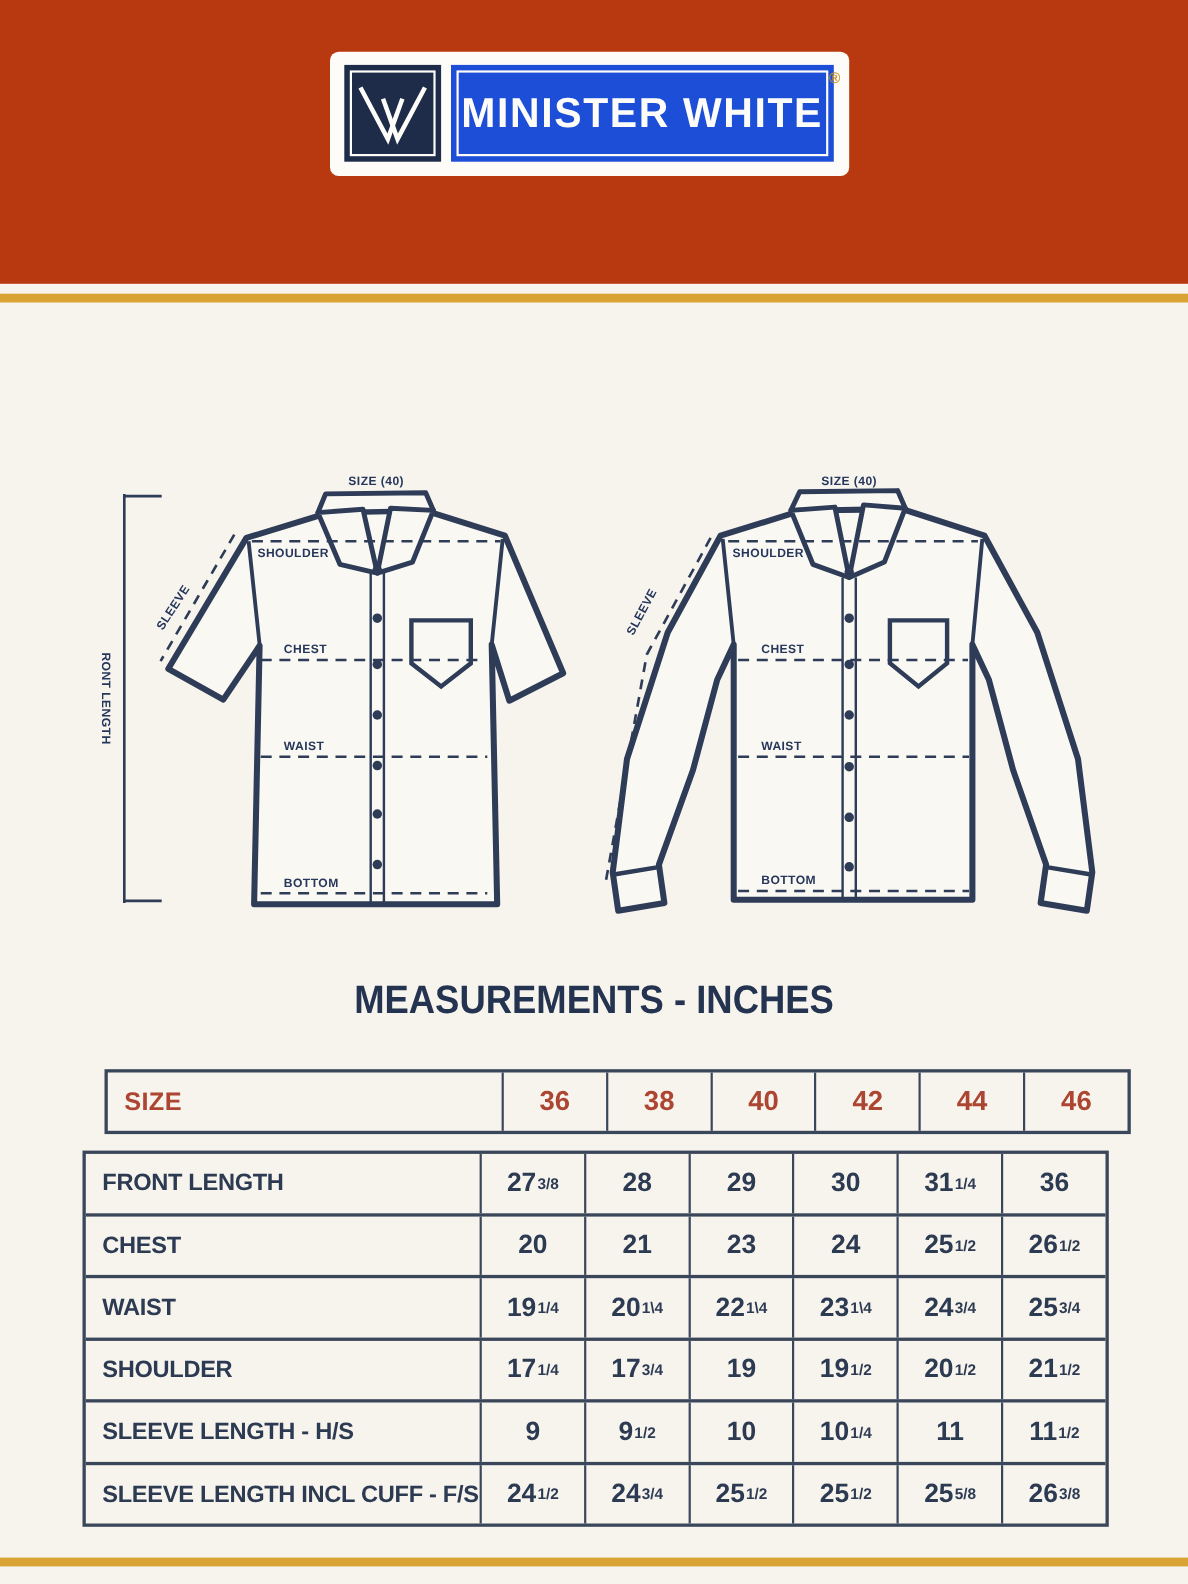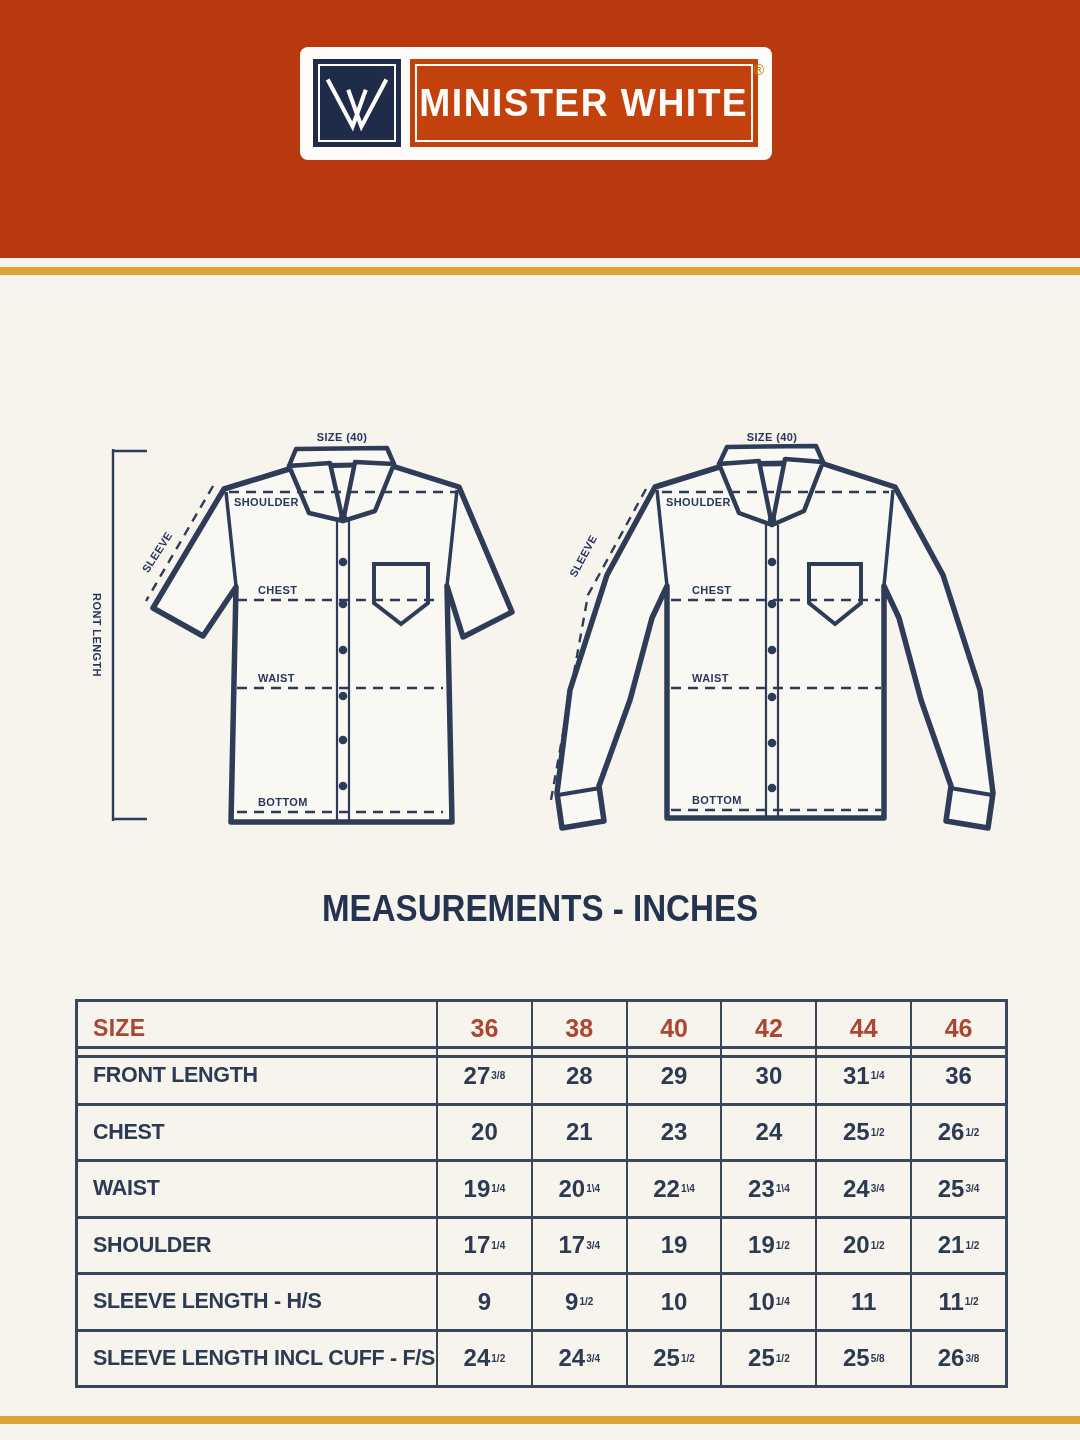--- a/index.html
+++ b/index.html
@@ -5,21 +5,21 @@
   html,body{margin:0;padding:0;}
   body{width:1080px;height:1440px;background:#f7f4ee;font-family:"Liberation Sans",sans-serif;position:relative;overflow:hidden;}
   #page{position:absolute;left:0;top:0;width:1080px;height:1440px;}
 
   
   .band{position:absolute;left:0;top:0;width:1080px;height:258px;background:#b8380f;}
   .plaque{position:absolute;left:300px;top:47px;width:472px;height:113px;background:#fdfcf8;border-radius:8px;box-sizing:border-box;}
   .logo-sq{position:absolute;left:13px;top:12px;width:88px;height:88px;background:#1e2c49;}
   .logo-sq .inner{position:absolute;left:5px;top:5px;right:5px;bottom:5px;border:2px solid #fdfcf8;}
   .logo-sq svg{position:absolute;left:0;top:0;width:100%;height:100%;}
-  .brand-box{position:absolute;left:110px;top:12px;right:14px;height:88px;background:#c2410c;display:flex;align-items:center;justify-content:center;}
+  .brand-box{position:absolute;left:110px;top:12px;right:14px;height:88px;background:#1d4ed8;display:flex;align-items:center;justify-content:center;}
   .brand-box .inner-line{position:absolute;left:5px;top:5px;right:5px;bottom:5px;border:2px solid #fdfcf8;}
   .brand-text{color:#fdfcf8;font-size:38px;font-weight:700;letter-spacing:1.5px;white-space:nowrap;transform:scaleX(.98);}
   .reg-mark{position:absolute;right:8px;top:15px;color:#c8922a;font-size:14px;font-weight:700;}
   .tagline{position:absolute;left:0;top:184px;width:1080px;text-align:center;color:#fdfcf8;font-size:17px;font-weight:700;letter-spacing:7px;}
 
   .gold-line{position:absolute;left:0;width:1080px;background:#d9a434;}
   .gold-top{top:267px;height:8px;}
   .gold-bottom{top:1416px;height:8px;}
 
   
@@ -27,31 +27,31 @@
   .fit-title span{display:inline-block;transform:scaleX(.9);}
   .measure-title{position:absolute;left:0;top:888px;width:1080px;text-align:center;color:#243450;font-size:36px;font-weight:700;}
   .measure-title span{display:inline-block;transform:scaleX(.92);}
 
   
   .diagram{position:absolute;left:0;top:420px;width:1080px;height:445px;}
   .diagram text{fill:#27375c;font-family:"Liberation Sans",sans-serif;font-weight:700;font-size:11px;letter-spacing:.4px;}
 
   
   .tbox{position:absolute;left:75px;width:933px;border:3px solid #3a4659;box-sizing:border-box;}
-  .thead{top:999px;height:59px;display:flex;}
+  .thead{top:972px;height:59px;display:flex;margin-left:20px;}
   .tbody{top:1046px;height:342px;display:flex;flex-direction:column;}
   .trow{display:flex;flex:1;border-top:3px solid #3a4659;}
   .trow:first-child{border-top:none;}
   .cell{box-sizing:border-box;display:flex;align-items:center;justify-content:center;border-left:2px solid #3a4659;min-width:0;}
   .cell:first-child{border-left:none;}
   .rowlabel{width:358px;flex:0 0 358px;justify-content:flex-start;padding-left:15px;font-size:21.5px;font-weight:700;color:#2c3a52;letter-spacing:-.3px;white-space:nowrap;}
   .num{flex:1;font-size:24px;font-weight:700;color:#2c3a52;}
   .thead .rowlabel{font-size:23px;color:#ac4531;letter-spacing:.3px;}
   .thead .num{font-size:25px;color:#ac4531;}
-  sup.frac{font-size:10px;font-weight:700;margin-left:1px;letter-spacing:0;}
+  sup.frac{font-size:14px;font-weight:700;margin-left:1px;letter-spacing:0;}
 </style>
 </head>
 <body>
 
 <div id="page">
 
   <div class="band">
     <div class="plaque">
       <div class="logo-sq">
         <svg viewBox="0 0 60 60">

